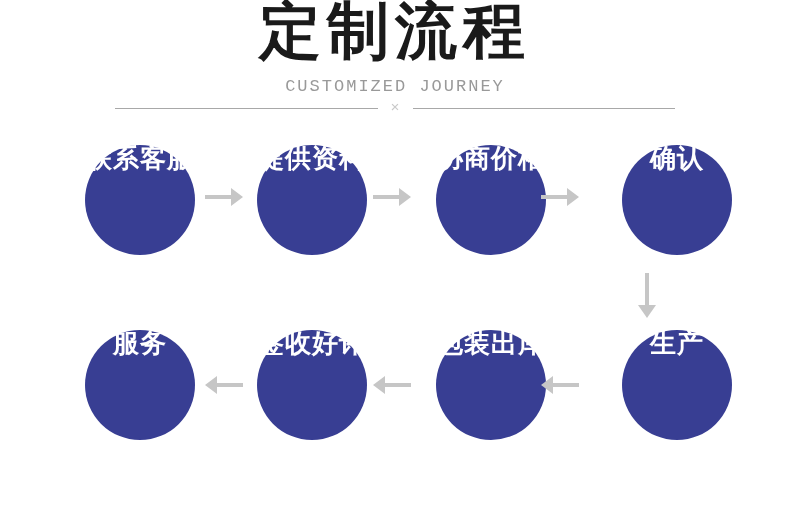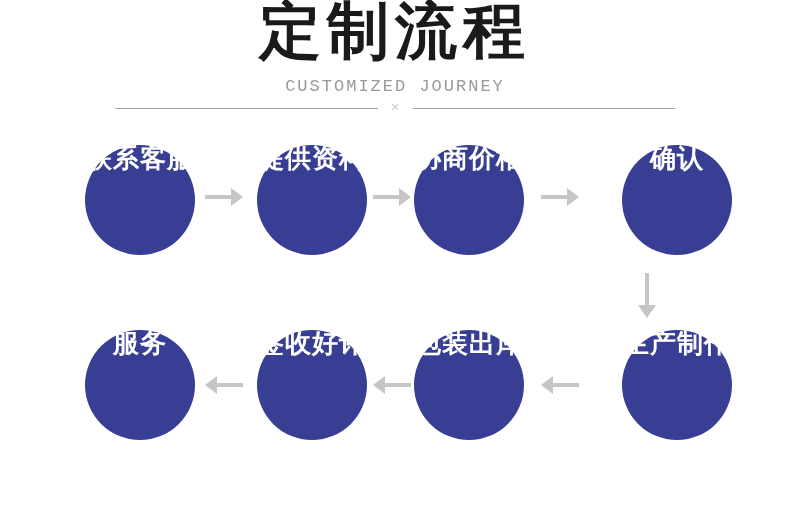--- a/index.html
+++ b/index.html
@@ -56,21 +56,21 @@
     font-size:26px;
     font-weight:700;
     line-height:31px;
     letter-spacing:1px;
   }
   
   .r1{top:145px;}
   .r2{top:330px;}
   .c1{left:85px;}
   .c2{left:257px;}
-  .c3{left:414px;}
+  .c3{left:436px;}
   .c4{left:622px;}
   
   .arrow-h{
     position:absolute;
     width:38px;height:18px;
   }
   .arrow-h .stem{
     position:absolute;top:7px;
     width:27px;height:4px;
     background:var(--arrow,#c6c6c6);
@@ -173,16 +173,15 @@
   <div class="circle r2 c3">
     <span>包装</span>
     <span>出库</span>
   </div>
   <div class="arrow-h arrow-left ar2 ax3">
     <span class="stem"></span>
       <span class="head"></span>
   </div>
   <div class="circle r2 c4">
     <span>生产</span>
-    <span>制作</span>
   </div>
 
 </div>
 
 </body></html>

